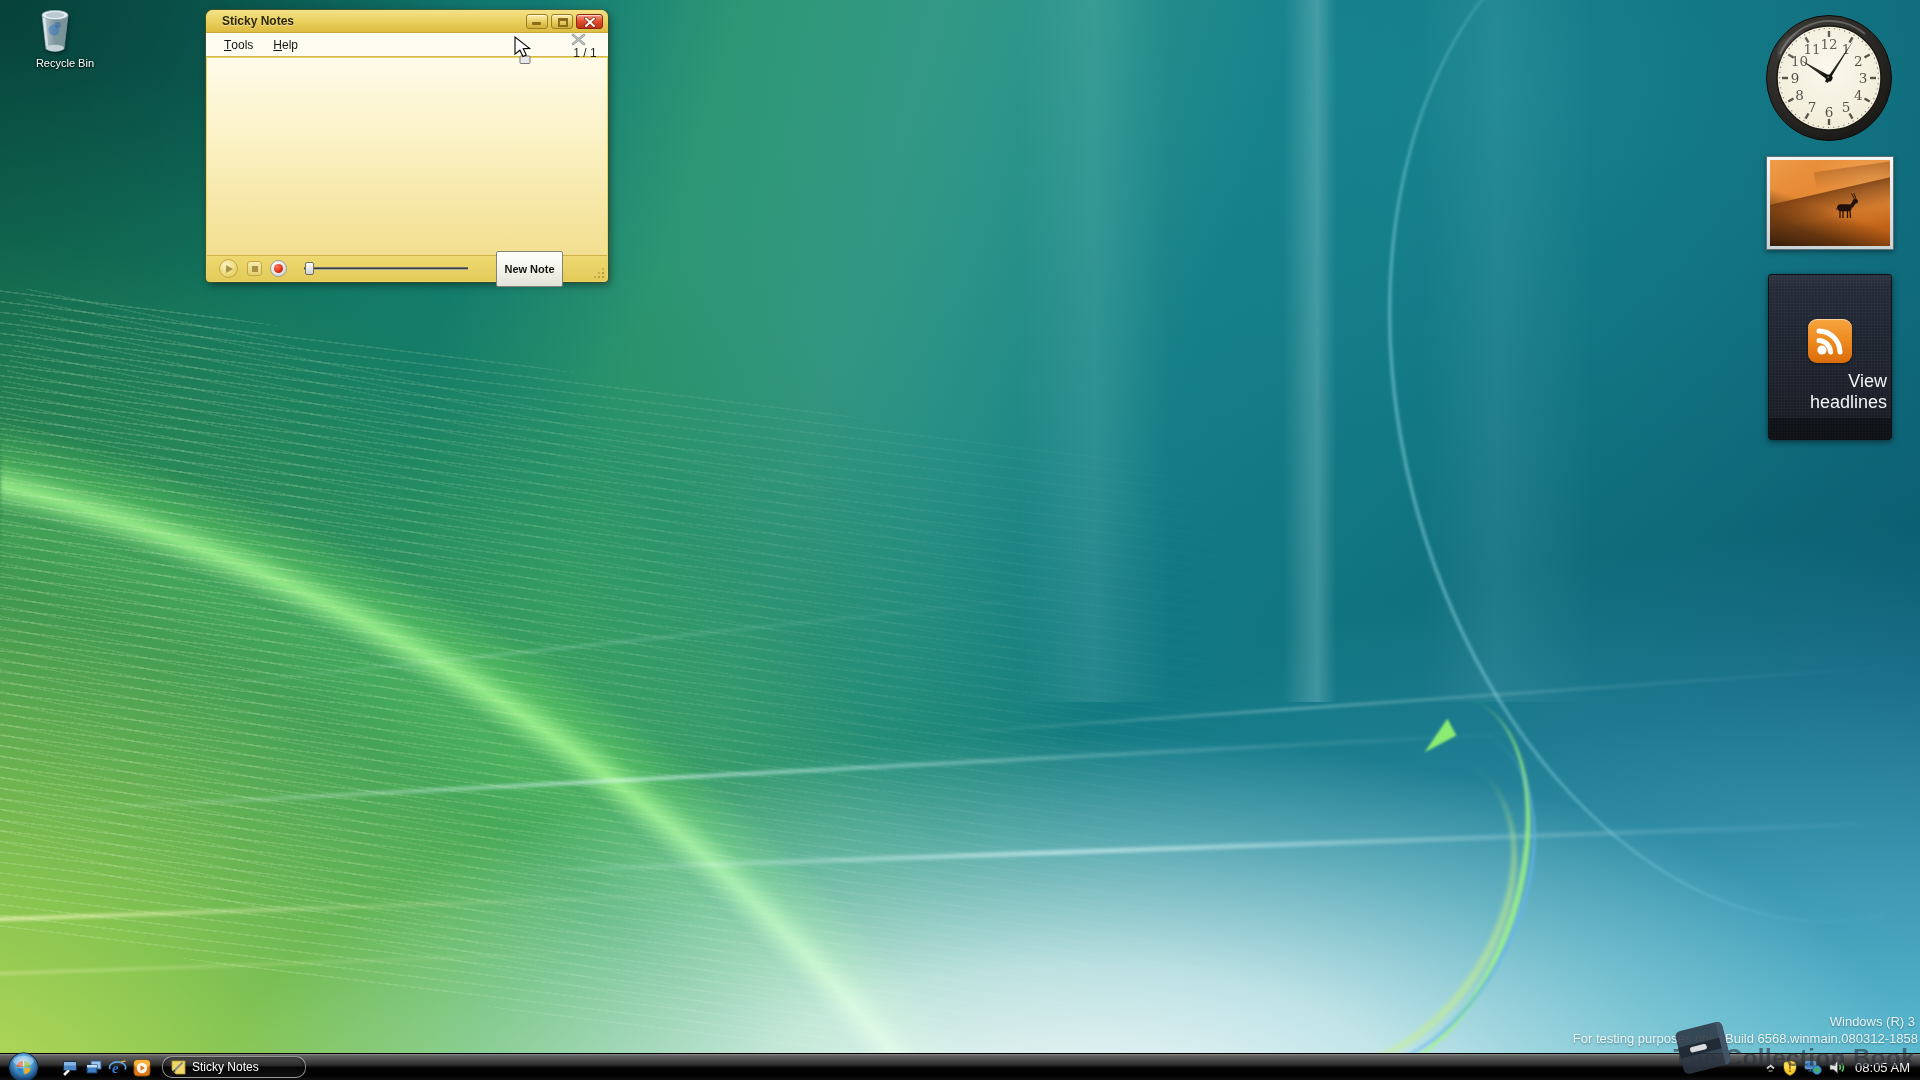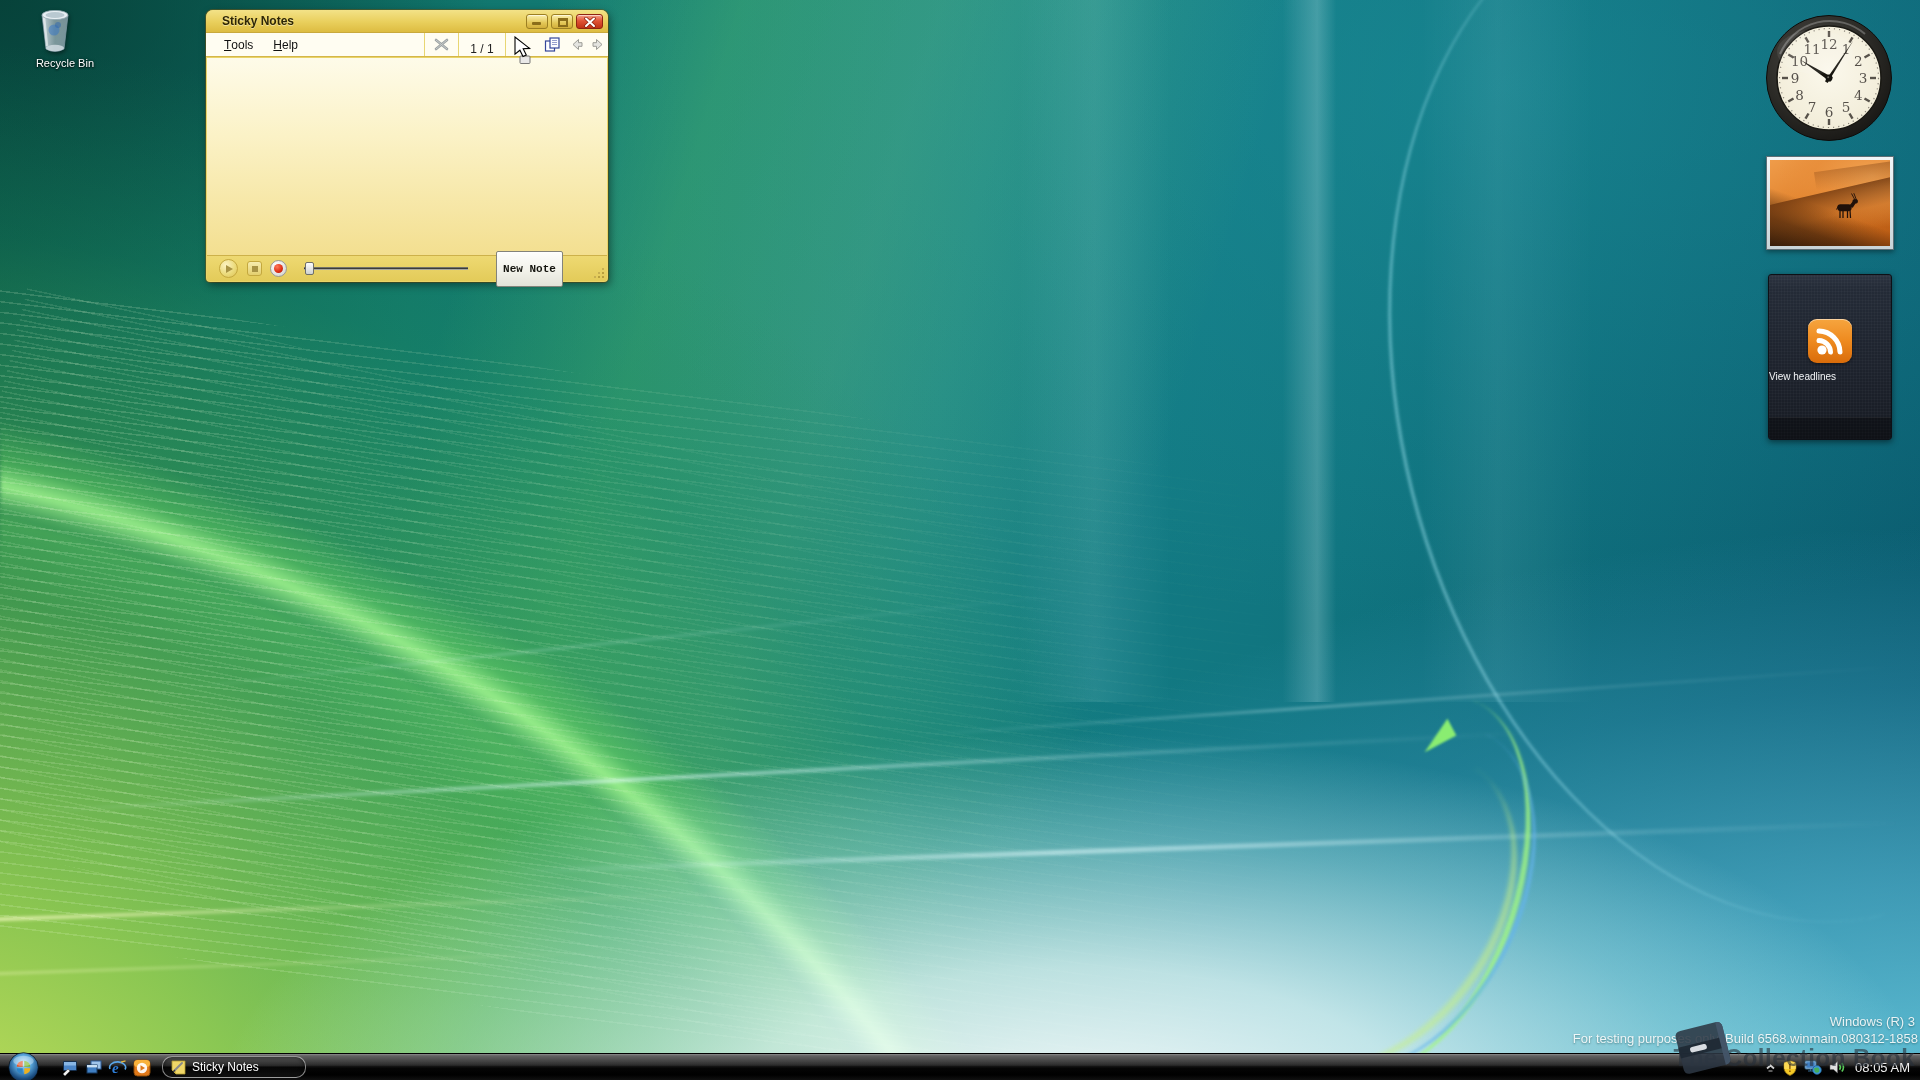--- a/index.html
+++ b/index.html
@@ -85,21 +85,21 @@
       border:2px solid #8a6d1a; border-top-width:3px; }
   .wbtn.close { width:27px; border-color:#8e2410;
       background:linear-gradient(180deg,#f5a08b 0%,#e05335 45%,#c03114 100%); }
   .wbtn.close svg { position:absolute; left:7px; top:2px; }
   .menubar { position:relative; height:24px; background:#fffdf2; border-bottom:1px solid #d4b64a;
       display:flex; align-items:center; }
   .menu-item { font-size:12px; color:#111; padding:0 10px; height:100%;
       display:flex; align-items:center; cursor:default; }
   .menu-item:first-child { margin-left:8px; }
   .accel { text-decoration:underline; }
-  .tb-right { position:absolute; right:0; top:0; height:100%; display:flex; align-items:flex-end; }
+  .tb-right { position:absolute; right:0; top:0; height:100%; display:flex; align-items:flex-start;flex-direction:column; }
   .tb-sep { width:1px; height:100%; background:#e8d673; }
   .tb-btn { display:flex; align-items:center; justify-content:center; height:100%; }
   .del-btn { width:33px; }
   .page { width:46px; text-align:center; font-size:12px; color:#222; }
   .tb-gap { width:33px; }
   .copy-btn { width:27px; }
   .nav-btn { width:21px; }
   .note-area { position:absolute; left:1px; right:1px; top:48px; bottom:27px;
       background:linear-gradient(180deg,#fefbe9 0%,#fbf2c6 40%,#f3df90 100%); cursor:text; }
   .bottombar { position:absolute; left:1px; right:1px; bottom:1px; height:26px;
@@ -118,21 +118,21 @@
       background:radial-gradient(circle at 35% 30%,#ff7a5a,#e03318 55%,#a80d00); }
   .slider { margin-left:17px; width:164px; height:15px; position:relative; cursor:pointer; }
   .slider .track { position:absolute; left:0; right:0; top:6px; height:3px; background:#3c3c38;
       border-top:1px solid rgba(120,120,110,0.9); border-bottom:1px solid rgba(255,255,240,0.55); }
   .slider .thumb { position:absolute; left:1px; top:1px; width:9px; height:13px; border-radius:2px;
       background:linear-gradient(180deg,#fdfdfd,#cfd2cf); border:1px solid #6f6f6a; }
   .newnote { margin-left:auto; margin-right:44px; width:67px; height:36px; font-size:11px;
       font-weight:bold; color:#15150f; display:flex; align-items:center; justify-content:center;
       border:1px solid #83837a; border-radius:2px; cursor:pointer;
       background:linear-gradient(180deg,#fefefc,#f2f2ea 55%,#e2e2d8);
-      box-shadow:inset 0 1px 0 rgba(255,255,255,0.8);font-family:Liberation Mono, monospace; }
+      box-shadow:inset 0 1px 0 rgba(255,255,255,0.8); }
   .grip { position:absolute; right:3px; bottom:3px; width:12px; height:12px; cursor:nwse-resize; }
   .grip i { position:absolute; right:0; bottom:0; width:2px; height:2px; background:#b89f3e;
       box-shadow:-4px 0 #b89f3e, 0 -4px #b89f3e, -8px 0 #c8b052, -4px -4px #c8b052, 0 -8px #c8b052; }
 
   
   .cursor { position:absolute; left:514px; top:36px; z-index:100; pointer-events:none; }
 
   
   .clock { position:absolute; left:1765px; top:14px; width:128px; height:128px; }
   .photo { position:absolute; left:1766px; top:156px; width:128px; height:94px; padding:3px;
@@ -153,22 +153,22 @@
       border:1px solid #0d1016; box-shadow:0 2px 6px rgba(0,0,0,0.5); background:
       repeating-linear-gradient(90deg, rgba(255,255,255,0.022) 0 1px, transparent 1px 3px),
       repeating-linear-gradient(0deg, rgba(255,255,255,0.022) 0 1px, transparent 1px 3px),
       linear-gradient(180deg,#2c3340 0%,#242b37 8%,#1d222c 60%,#171b23 100%); }
   .feed-bottom { position:absolute; left:0; right:0; bottom:0; height:22px; border-radius:0 0 3px 3px;
       background:rgba(0,0,0,0.35); border-top:1px solid rgba(255,255,255,0.06); }
   .rss-badge { position:absolute; left:50%; top:44px; transform:translateX(-50%);
       width:44px; height:44px; border-radius:9px; cursor:pointer;
       background:linear-gradient(180deg,#f6a53f 0%,#ee8a1f 50%,#d96c0a 100%);
       box-shadow:inset 0 1px 0 rgba(255,255,255,0.5), 0 1px 3px rgba(0,0,0,0.5); }
-  .feed-label { position:absolute; left:0; right:16px; top:96px; text-align:left;
-      color:#f2f4f6; font-size:10px; cursor:pointer; }
+  .feed-label { position:absolute; left:0; right:4px; top:96px; text-align:right;
+      color:#f2f4f6; font-size:18px; cursor:pointer; }
 
   
   .wm1 { position:absolute; right:5px; top:1014px; font-size:13px; color:rgba(255,255,255,0.88);
       text-shadow:0 1px 2px rgba(0,45,45,0.45); z-index:20; }
   .wm2 { position:absolute; right:2px; top:1031px; font-size:13px; color:rgba(255,255,255,0.88);
       text-shadow:0 1px 2px rgba(0,45,45,0.45); z-index:20; }
   .brand { position:absolute; right:5px; top:1044px; font-size:24px; font-weight:bold;
       letter-spacing:0.5px; color:rgba(38,46,56,0.6); z-index:60; }
   .book-logo { position:absolute; left:1672px; top:1022px; z-index:60; transform:rotate(-14deg); }
 

